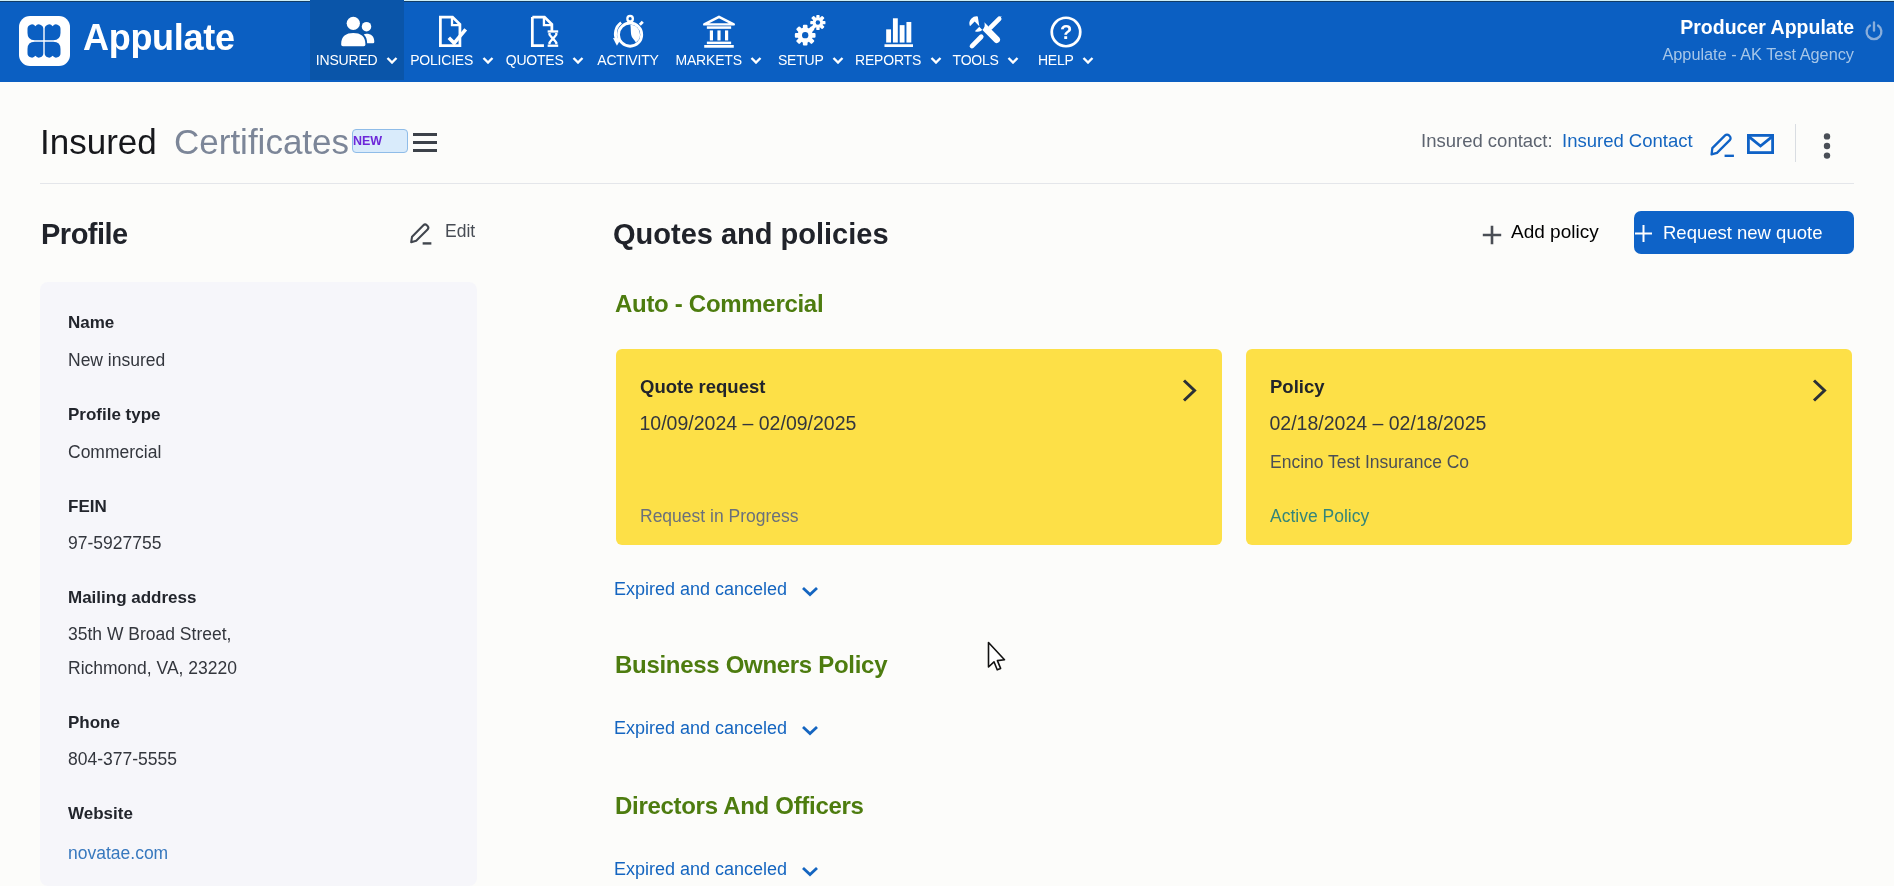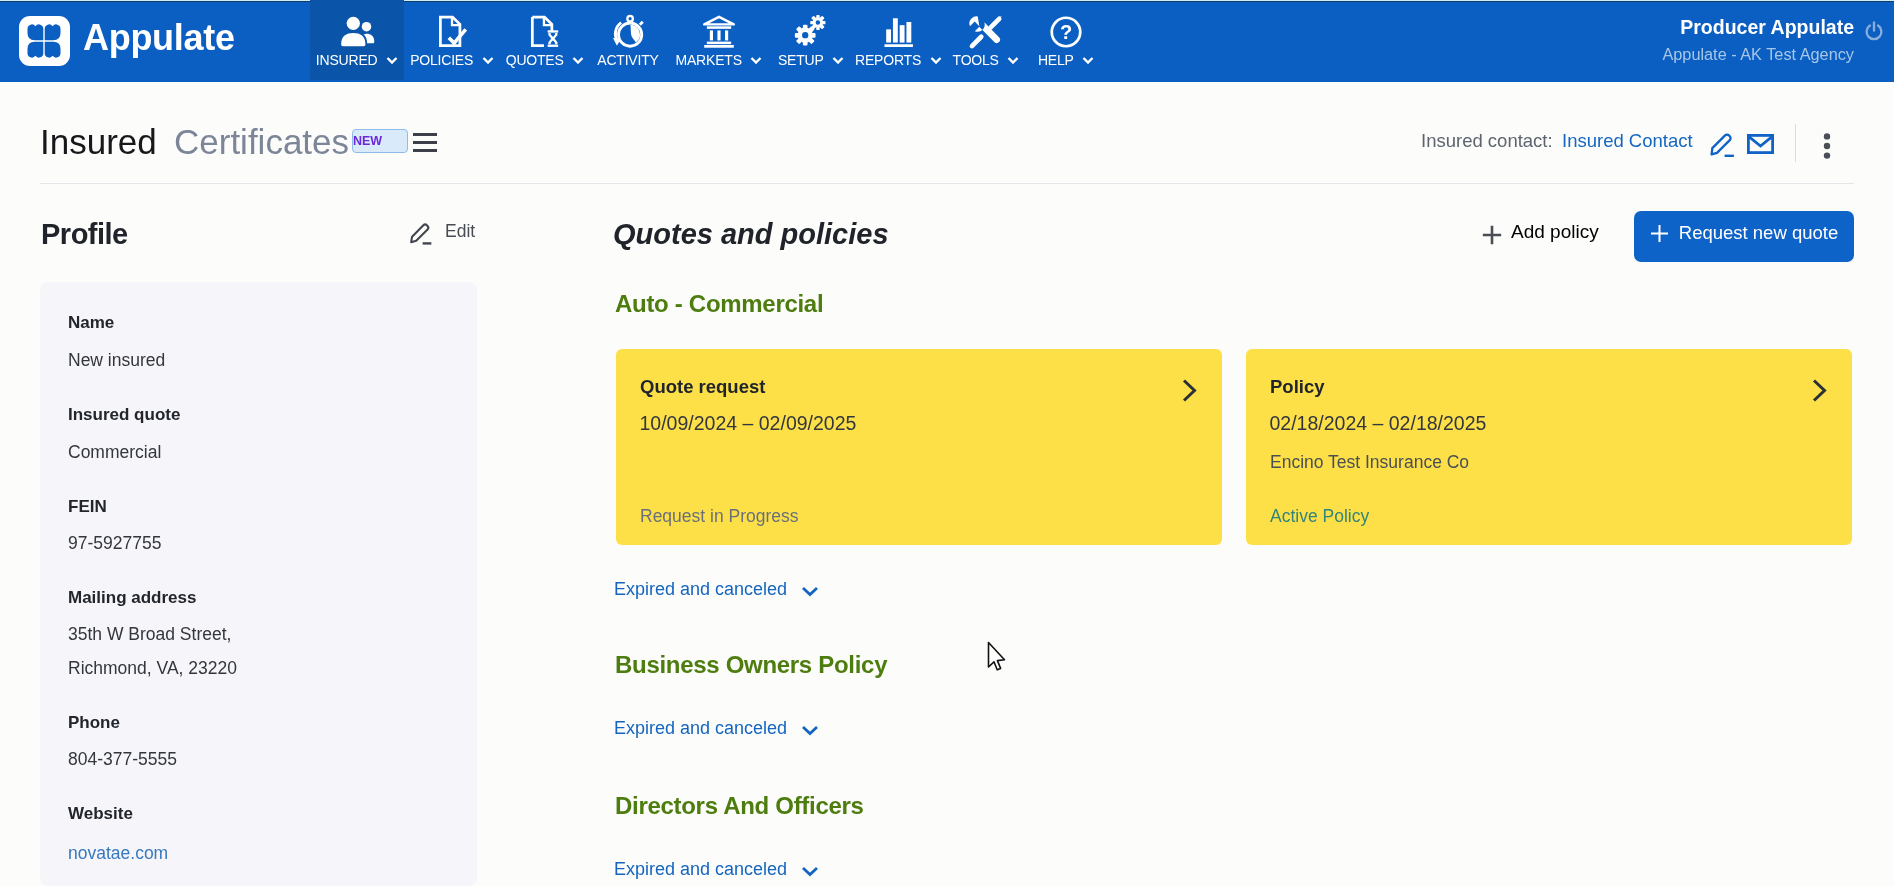--- a/index.html
+++ b/index.html
@@ -41,24 +41,24 @@
 
 
 #profile-h { position:absolute; top:220px; left:41px; font-size:29px; font-weight:700; letter-spacing:-0.5px; color:#20232a; line-height:1; }
 #edit-link { position:absolute; top:223px; left:445px; color:#474c54; font-size:17.5px; line-height:1; }
 #profile-card { position:absolute; top:282px; left:40px; width:437px; height:604px; background:#f6f6fa; border-radius:8px; }
 .plabel { font-weight:700; font-size:17px; color:#22252c; line-height:1; }
 .pvalue { font-size:17.5px; color:#33363d; line-height:1; }
 #profile-card .grp { position:absolute; left:28px; }
 
 
-#qp-h { position:absolute; top:220px; left:613px; font-size:29px; font-weight:700; color:#20232a; line-height:1;font-style:italic; }
+#qp-h { position:absolute; top:220px; left:613px; font-size:29px; font-weight:700; color:#20232a; line-height:1; }
 #addpolicy { position:absolute; top:221.5px; left:1511px; font-size:19px; color:#000000; line-height:1; }
-#reqbtn { position:absolute; top:211px; left:1634px; width:220px; height:51px; background:#0e63c8;
-  border-radius:7px; color:#fff; font-size:18.5px; text-align:center; line-height:43px; }
+#reqbtn { position:absolute; top:211px; left:1634px; width:220px; height:43px; background:#0e63c8;
+  border-radius:7px; color:#fff; font-size:18.5px; text-align:left; line-height:43px; }
 .sect-h { position:absolute; left:615px; font-size:24px; font-weight:700; letter-spacing:-0.3px; color:#4d7c0f; line-height:1; }
 .card { position:absolute; top:349px; width:606px; height:196px; background:#fde047; border-radius:6px; }
 .card .ct { position:absolute; top:28.5px; left:24px; font-size:18.5px; font-weight:700; color:#21242b; line-height:1; }
 .card .dt { position:absolute; top:65px; left:23.5px; font-size:19.5px; color:#33363d; line-height:1; }
 .card .co { position:absolute; top:105px; left:24px; font-size:17.5px; color:#4a4e56; line-height:1; }
 .card .st { position:absolute; top:158.5px; left:24px; font-size:17.5px; color:#6a707b; line-height:1; }
 .card .chev { position:absolute; top:29px; right:25px; }
 .expired { position:absolute; left:614px; font-size:18px; color:#1465c0; line-height:1; }
 .expired svg { margin-left:14px; vertical-align:-2px; }
 </style>
@@ -250,21 +250,21 @@
 </svg>
 <div id="edit-link">Edit</div>
 <div id="profile-card">
   <div class="grp" style="top:32px">
       <div class="plabel">Name</div>
     </div>
   <div class="grp" style="top:70px">
       <div class="pvalue">New insured</div>
     </div>
   <div class="grp" style="top:124px">
-      <div class="plabel">Insured quote</div>
+      <div class="plabel">Profile type</div>
     </div>
   <div class="grp" style="top:162px">
       <div class="pvalue">Commercial</div>
     </div>
   <div class="grp" style="top:216px">
       <div class="plabel">FEIN</div>
     </div>
   <div class="grp" style="top:253px">
       <div class="pvalue">97-5927755</div>
     </div>

